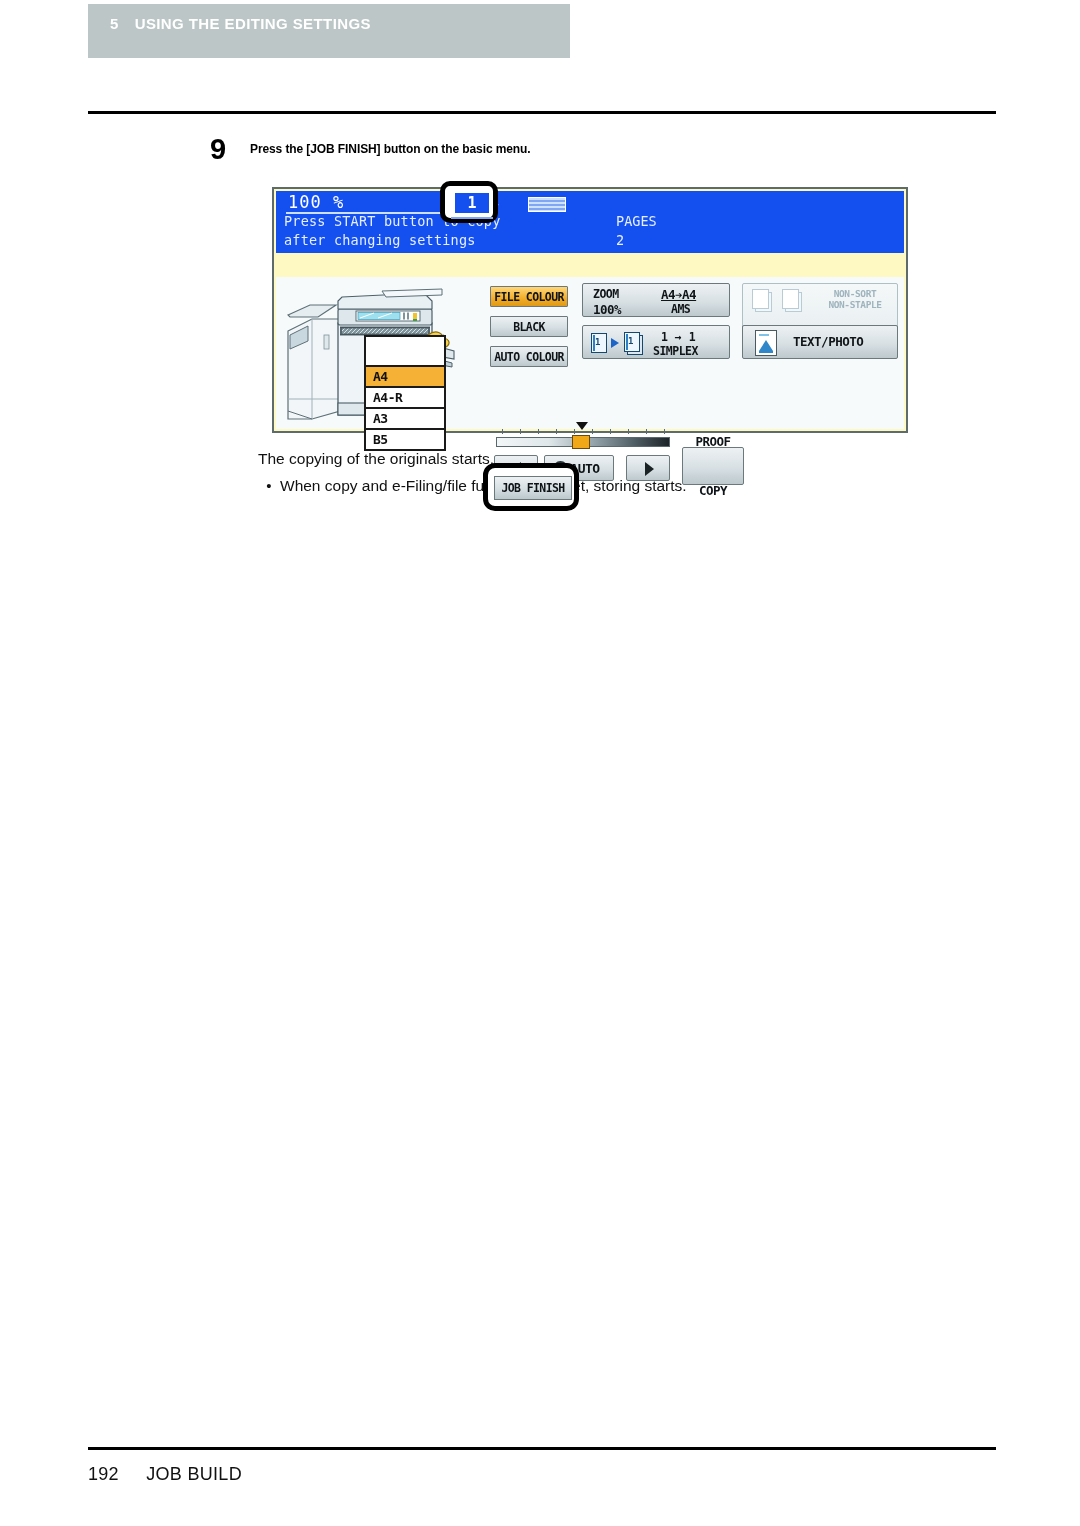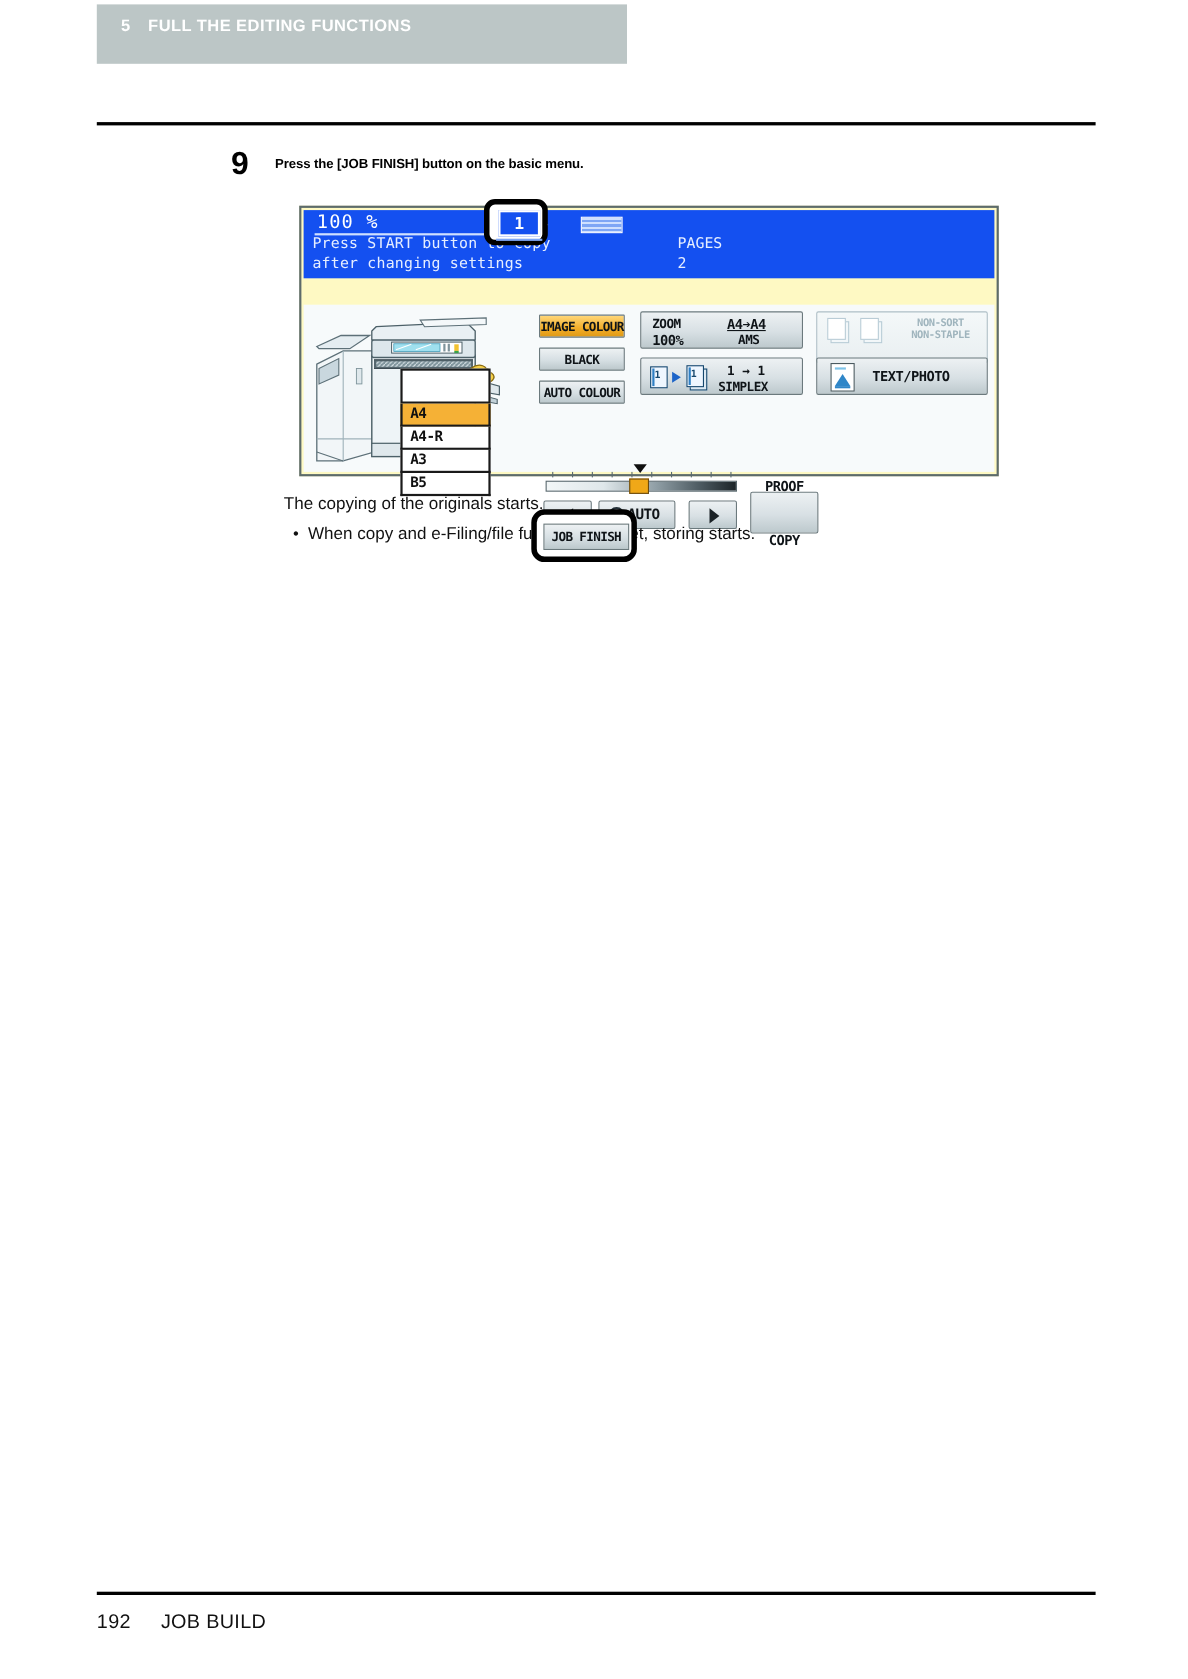--- a/index.html
+++ b/index.html
@@ -305,21 +305,21 @@
     font-size:18px;color:#111;letter-spacing:.3px;
   }
   .footer .pgno{margin-right:22px;}
 </style>
 </head>
 <body>
 
 <div class="chapter-band">
   <div class="inner">
     <span class="chapter-num">5</span>
-    <span class="chapter-title">FULL THE EDITING FUNCTIONS</span>
+    <span class="chapter-title">USING THE EDITING SETTINGS</span>
   </div>
 </div>
 
 <div class="rule top"></div>
 
 <div class="step">
   <div class="step-num">9</div>
   <div class="step-text">Press the [JOB FINISH] button on the basic menu.</div>
 </div>
 
@@ -401,21 +401,21 @@
         </div>
         <div class="drawer">
           <span>A3</span>
         </div>
         <div class="drawer">
           <span>B5</span>
         </div>
       </div>
 
       <div class="colbtn amber" style="left:214px;top:9px;">
-        <span>IMAGE COLOUR</span>
+        <span>FILE COLOUR</span>
       </div>
       <div class="colbtn" style="left:214px;top:39px;">
         <span>BLACK</span>
       </div>
       <div class="colbtn" style="left:214px;top:69px;">
         <span>AUTO COLOUR</span>
       </div>
 
       <div class="jobfinish-callout">
         <div class="jobfinish-btn">

